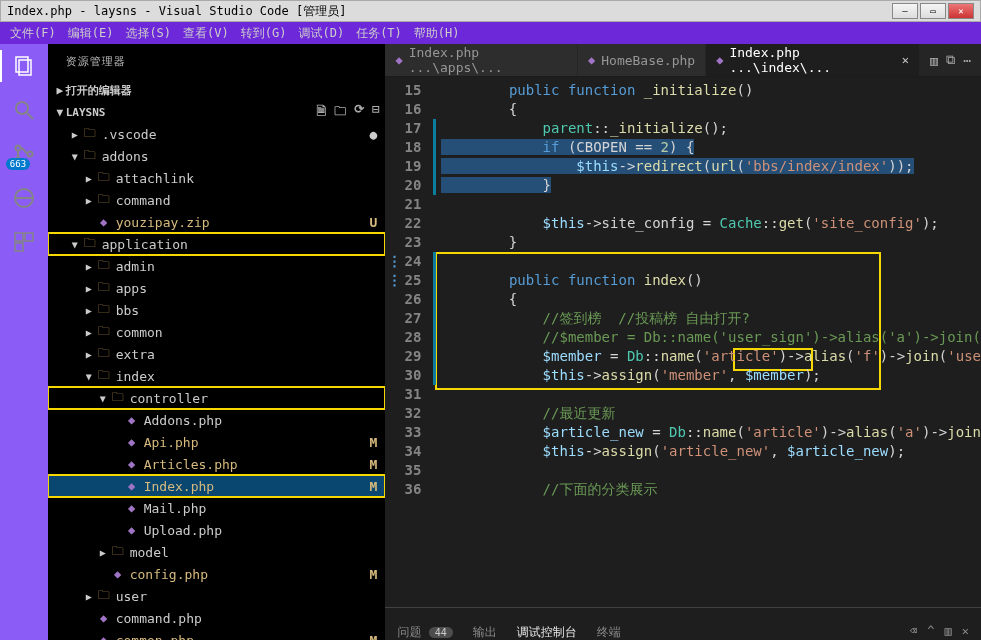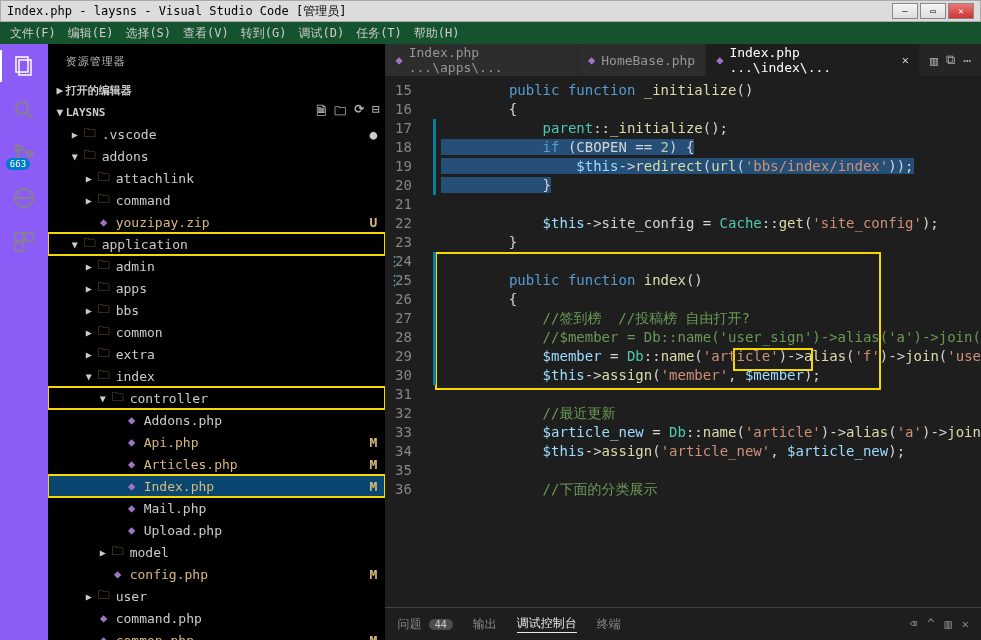--- a/index.html
+++ b/index.html
@@ -1,21 +1,21 @@
 <!DOCTYPE html>
 <html><head>
 <meta charset="utf-8">
 <style>
 * { margin:0; padding:0; box-sizing:border-box; font-family:"Segoe UI",Consolas,monospace; }
 body { background:#1e1e1e; color:#cccccc; width:981px; height:640px; overflow:hidden; font-size:13px; }
 .titlebar { background:#dcdcdc; color:#000; height:22px; display:flex; align-items:center; padding:0 6px; font-size:12px; border:1px solid #aaa; }
 .titlebar .spacer { flex:1; }
 .titlebar .wbtn { width:26px; height:16px; border:1px solid #888; background:linear-gradient(#f5f5f5,#ddd); margin-left:2px; text-align:center; font-size:9px; line-height:14px; }
 .titlebar .wbtn.close { background:linear-gradient(#e77,#c33);color:#fff;}
-.menubar { background:#14532d; height:22px; display:flex; align-items:center; padding:0 4px; font-size:12px; color:#ccc;}
+.menubar { background:#6d28d9; height:22px; display:flex; align-items:center; padding:0 4px; font-size:12px; color:#ccc;}
 .menubar span { padding:0 6px; }
 .shell { display:flex; height:596px; }
 .activitybar { width:48px; background:#8b5cf6; display:flex; flex-direction:column; align-items:center; padding-top:8px; gap:16px; }
 .activitybar .aicon { width:28px; height:28px; color:#858585; position:relative; display:flex; align-items:center; justify-content:center;}
 .activitybar .aicon.active { color:#fff; }
 .activitybar .aicon.active::before { content:""; position:absolute; left:-10px; top:-2px; width:2px; height:32px; background:#fff;}
 .badge { position:absolute; bottom:-2px; left:-4px; background:#007acc; color:#fff; border-radius:8px; font-size:9px; padding:1px 4px; }
 .sidebar { width:340px; background:#000000; display:flex; flex-direction:column; overflow:hidden;}
 .side-title { height:35px; display:flex; align-items:center; padding:0 18px; font-size:11px; color:#bbbbbb; letter-spacing:1px;}
 .sect-head { height:22px; display:flex; align-items:center; padding:0 6px; font-size:11px; color:#ccc; font-weight:bold; cursor:pointer;}
@@ -31,30 +31,30 @@
 .php-icon{color:#a074c4;}
 .hl-yellow { outline:2px solid #f5d800; outline-offset:-1px; }
 .editor-area { flex:1; display:flex; flex-direction:column; background:#1e1e1e; position:relative; }
 .tabs { height:33px; background:#252526; display:flex; align-items:stretch; border-bottom:1px solid #1b1b1b;}
 .tab { display:flex; align-items:center; padding:0 10px; color:#969696; font-size:13px; background:#2d2d2d; border-right:1px solid #252526;}
 .tab.active { background:#1e1e1e; color:#fff; }
 .tab .ticon{margin-right:6px;color:#a074c4;font-size:12px;}
 .tab .tclose{ margin-left:8px;color:#ccc;font-size:12px;}
 .tab-actions{margin-left:auto;display:flex;align-items:center;gap:8px;padding:0 10px;color:#aaa;}
 .editor-body { flex:1; display:flex; overflow:hidden; font-family:Consolas,monospace; font-size:14px; line-height:19px;}
-.gutter { width:48px; background:#1e1e1e; text-align:center; color:#858585; padding:4px 12px 0 0; user-select:none;}
+.gutter { width:48px; background:#1e1e1e; text-align:right; color:#858585; padding:4px 12px 0 0; user-select:none;font-weight:bold;}
 .gutter div { height:19px; }
 .dots{position:absolute;left:2px;color:#569cd6;}
 .codeline-wrap{flex:1;overflow:hidden;position:relative;padding-top:4px;}
 .codeline { height:19px; white-space:pre; padding-left:8px; position:relative;}
 .codeline .bar{position:absolute;left:0;top:0;width:3px;height:19px;background:#0c7d9d;}
 .sel{background:#264f78;}
 .k{color:#569cd6;} .f{color:#dcdcaa;} .v{color:#9cdcfe;} .s{color:#ce9178;} .c{color:#6a9955;} .p{color:#d4d4d4;} .n{color:#b5cea8;} .tp{color:#4ec9b0;}
 .code-hl { position:absolute; border:2px solid #f5d800; pointer-events:none; }
-.panel { height:28px; background:#1e1e1e; border-top:1px solid #414141; display:flex; align-items:center; padding:16px 12px; font-size:12px; color:#8a8a8a; gap:20px;}
+.panel { height:28px; background:#1e1e1e; border-top:1px solid #414141; display:flex; align-items:flex-start; padding:16px 12px; font-size:12px; color:#8a8a8a; gap:20px;}
 .panel .ptab{cursor:pointer;}
 .panel .ptab.active{color:#e7e7e7;border-bottom:1px solid #e7e7e7;}
 .panel .badge2{background:#4d4d4d;border-radius:8px;padding:0 6px;color:#ccc;font-size:10px;}
 .panel .pactions{margin-left:auto;display:flex;gap:10px;}
 svg{display:block;}
 </style>
 </head>
 <body>
 
 <div class="titlebar">

